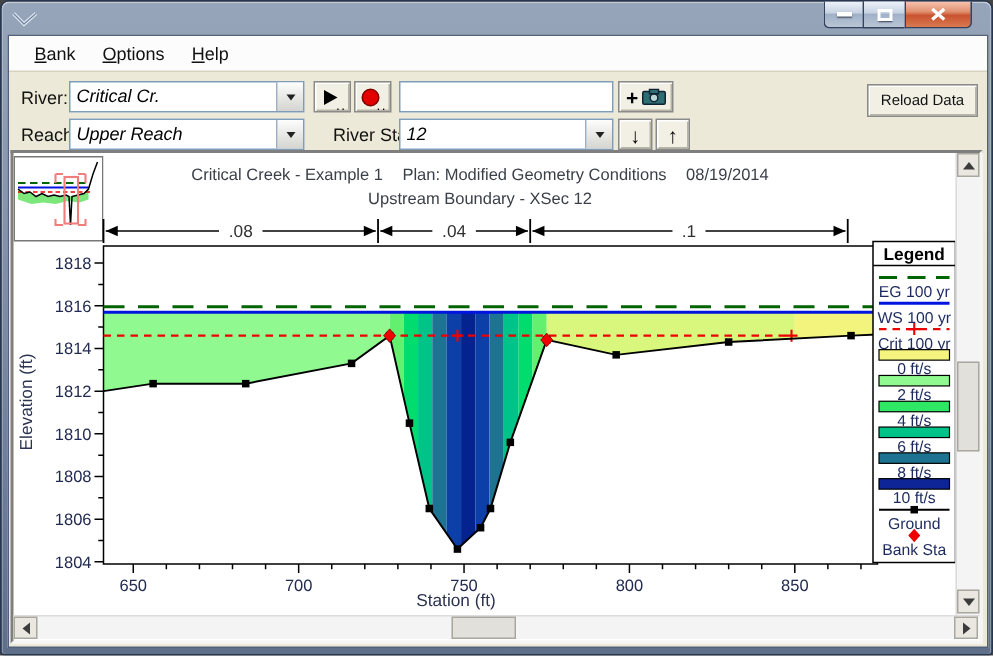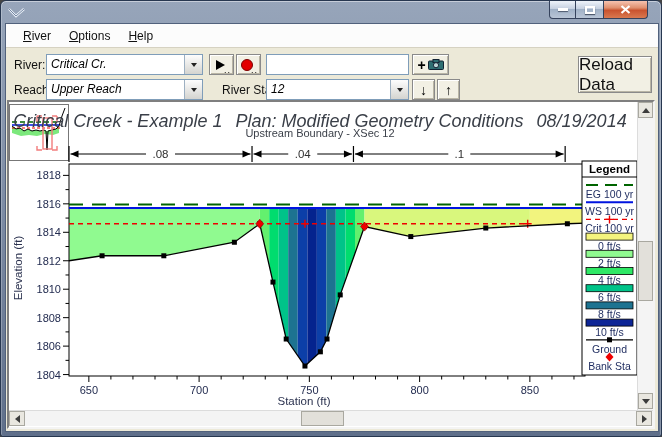--- a/index.html
+++ b/index.html
@@ -44,21 +44,21 @@
   .tfield{position:absolute;border:1px solid #7f9db9;background:#fff;box-sizing:border-box;font-size:12px;height:21px;padding:2px 4px;font-family:"Liberation Sans",sans-serif;}
   .dots{position:absolute;right:2px;bottom:-1px;font-size:9px;letter-spacing:1px;color:#000;}
   .play-tri{width:0;height:0;border-top:5px solid transparent;border-bottom:5px solid transparent;border-left:9px solid #000;margin-right:3px;}
   .rec-dot{width:10px;height:10px;border-radius:50%;background:#e30000;border:1px solid #7e0000;margin-right:3px;}
   .arrow-glyph{font-size:14px;font-weight:bold;color:#000;line-height:1;}
   .plus-glyph{font-size:14px;font-weight:bold;margin-right:2px;color:#000;}
   
   .chart-panel{position:absolute;left:1px;top:76px;width:648px;height:329px;background:#fff;box-sizing:border-box;
     border-top:2px solid #7f7f7f;border-left:2px solid #7f7f7f;border-bottom:2px solid #f4f4f4;border-right:2px solid #f4f4f4;}
   .plot-title{position:absolute;left:50px;top:9px;width:522px;display:flex;justify-content:center;gap:13px;
-    font-size:18px;color:#3a3f48;white-space:nowrap;font-style:italic;}
+    font-size:11px;color:#3a3f48;white-space:nowrap;}
   .plot-subtitle{position:absolute;left:50px;top:25px;width:522px;text-align:center;font-size:11px;color:#3a3f48;}
   .xaxis-label{position:absolute;left:40px;top:293px;width:510px;text-align:center;font-size:11.5px;color:#2c3350;}
   .yaxis-label{position:absolute;left:-29px;top:160px;width:76px;text-align:center;font-size:11.5px;color:#2c3350;transform:rotate(-90deg);}
   .thumb-wrap{position:absolute;left:0px;top:2px;width:60px;height:58px;}
   
   .vscroll{position:absolute;left:628px;top:0;width:16px;height:308px;background:#f4f4f4;border-left:1px solid #dcdcdc;box-sizing:border-box;}
   .hscroll{position:absolute;left:0;top:308px;width:644px;height:16px;background:#f4f4f4;border-top:1px solid #dcdcdc;box-sizing:border-box;}
   .sbtn{position:absolute;background:#e9e7e0;border:1px solid #a9a8a0;box-sizing:border-box;display:flex;align-items:center;justify-content:center;}
   .sthumb{position:absolute;background:#e2e0da;border:1px solid #a9a8a0;box-sizing:border-box;}
   
@@ -88,21 +88,21 @@
         <svg width="11" height="9" viewBox="0 0 11 9">
           <path d="M1.5,1 L9.5,8 M9.5,1 L1.5,8" stroke="#fff" stroke-width="2.2"></path>
         </svg>
       </div>
     </div>
   </div>
 
   <div class="client">
 
     <div class="menubar">
-      <span class="menu-item">River</span>
+      <span class="menu-item">Bank</span>
       <span class="menu-item">Options</span>
       <span class="menu-item">Help</span>
     </div>
 
     <span class="lbl" style="left:8px;top:34px;">River:</span>
     <div class="combo" style="left:40px;top:30px;width:157px;">
       <span class="val">Critical Cr.</span>
       <span class="cbtn">
           <span class="tri-down"></span>
         </span>
@@ -117,21 +117,21 @@
     </div>
     <input class="tfield" style="left: 260px; top: 30px; width: 143px;" value="">
     <div class="tbtn" style="left:406px;top:30px;width:37px;">
       <span class="plus-glyph">+</span>
       <svg width="16" height="11" viewBox="0 0 16 11">
         <rect x="0.5" y="2" width="15" height="8.5" rx="1" fill="#2e6e72" stroke="#123"></rect>
         <rect x="5" y="0.5" width="6" height="3" fill="#2e6e72" stroke="#123"></rect>
         <circle cx="8" cy="6.2" r="2.6" fill="#bcd4d6" stroke="#123"></circle>
       </svg>
     </div>
-    <div class="tbtn" style="left:572px;top:32px;width:74px;height:37px;font-size:17px;">Reload Data</div>
+    <div class="tbtn" style="left:572px;top:32px;width:74px;height:22px;font-size:10px;">Reload Data</div>
 
     <span class="lbl" style="left:8px;top:59px;">Reach:</span>
     <div class="combo" style="left:40px;top:55px;width:157px;">
       <span class="val">Upper Reach</span>
       <span class="cbtn">
           <span class="tri-down"></span>
         </span>
     </div>
     <span class="lbl" style="left:216px;top:59px;">River Sta.:</span>
     <div class="combo" style="left:260px;top:55px;width:143px;">

